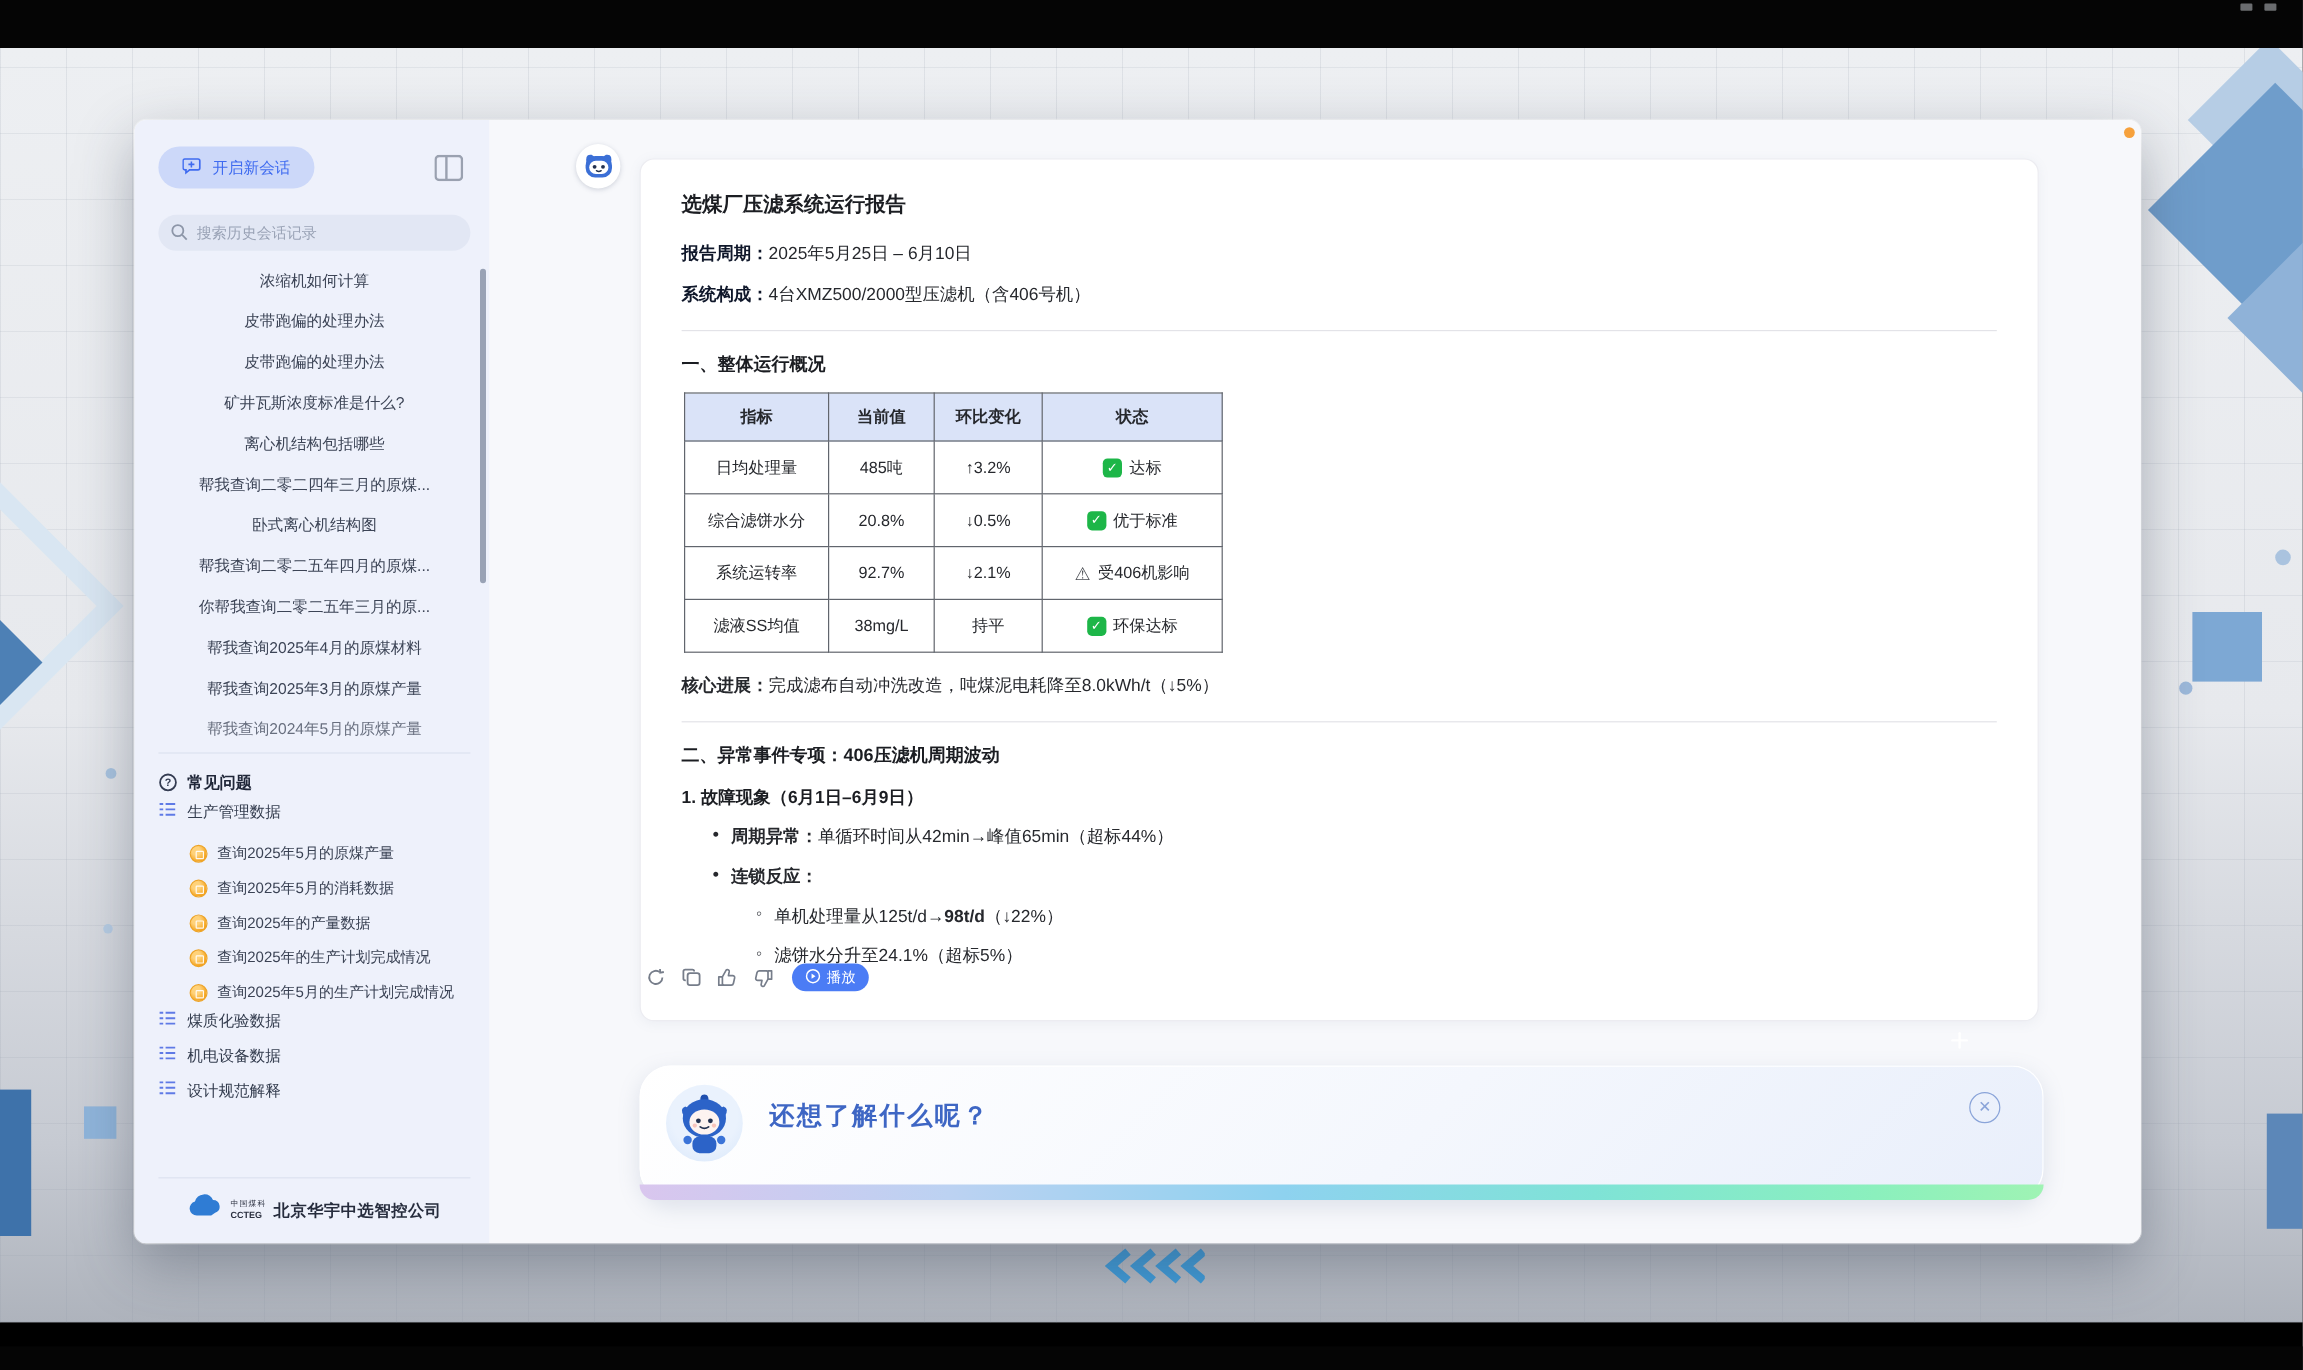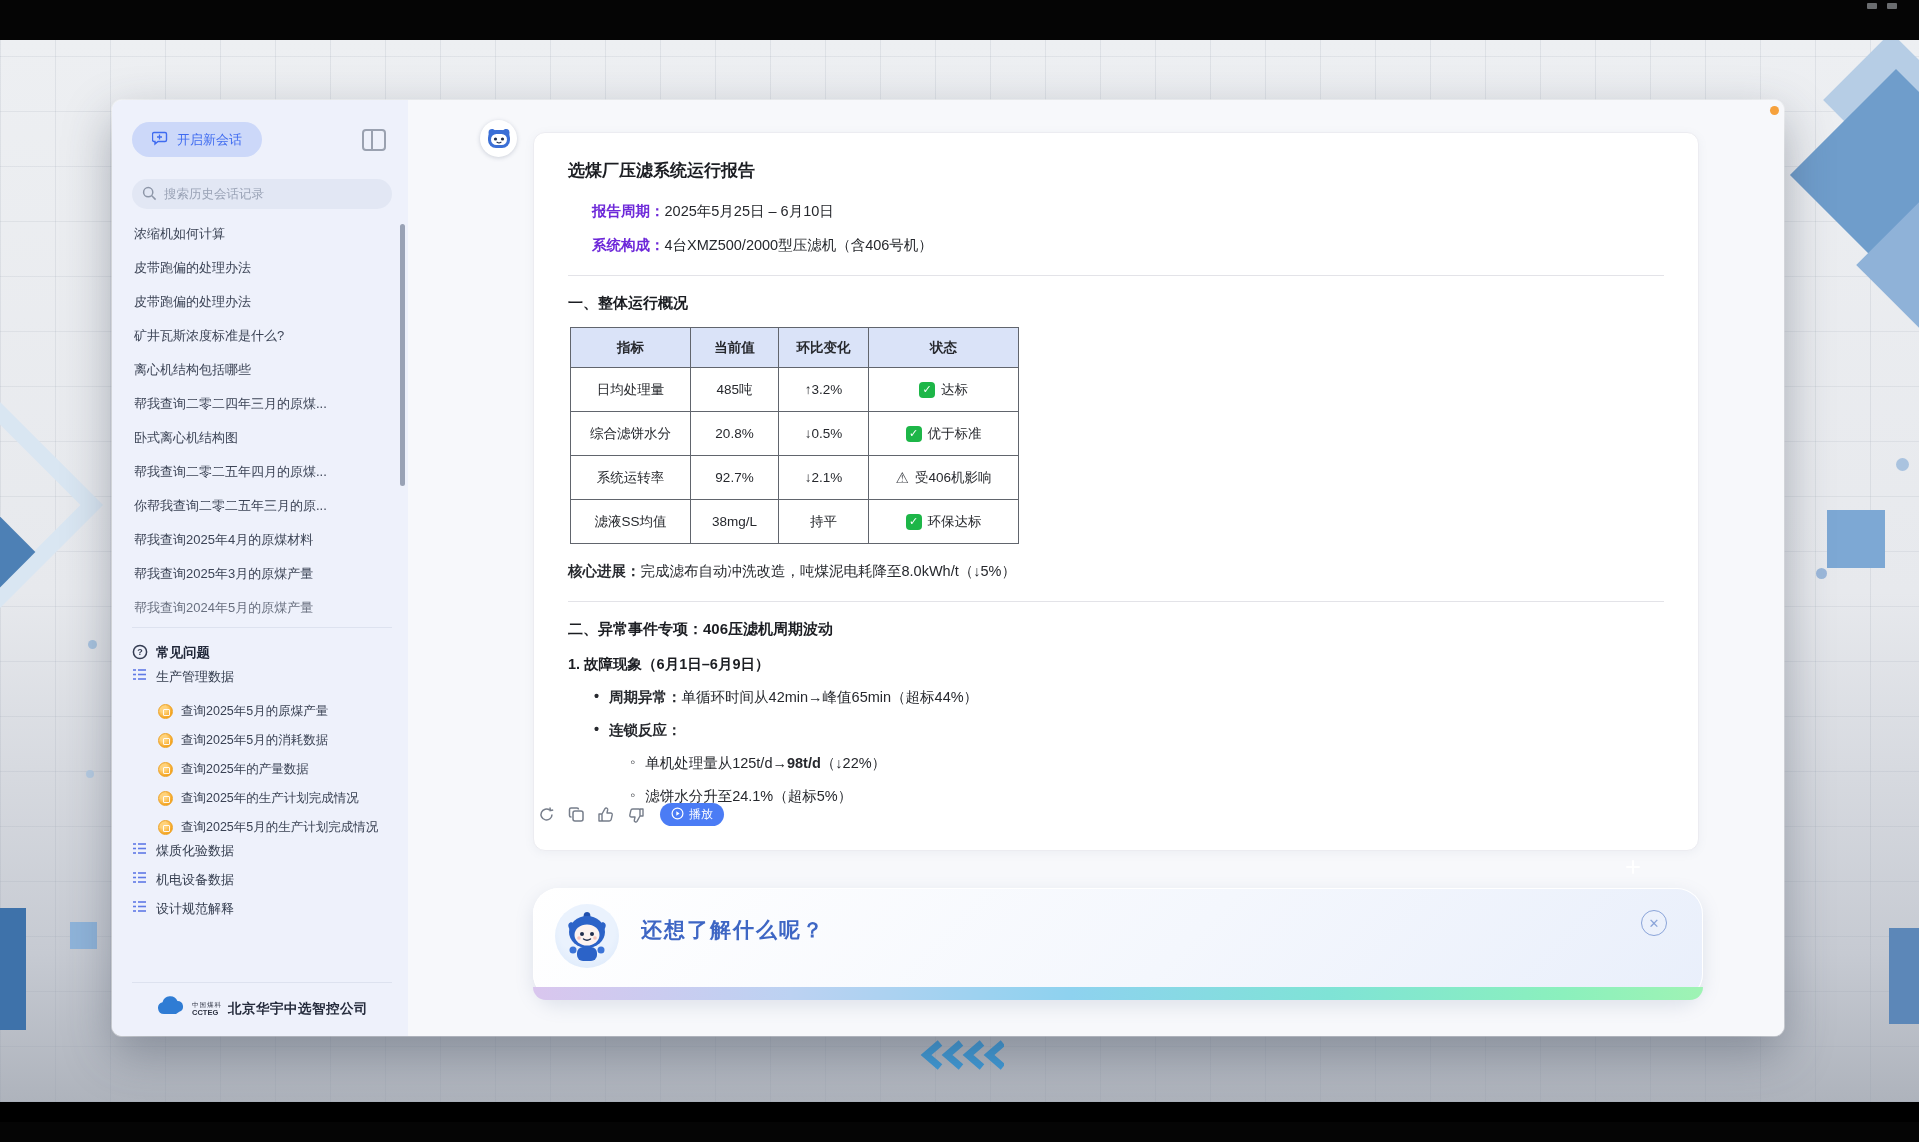--- a/index.html
+++ b/index.html
@@ -56,21 +56,21 @@
   .sb-top { display:flex; align-items:center; justify-content:space-between; }
   .newchat-btn { display:inline-flex; align-items:center; gap:8px; background:#ccd8f9; color:#3f6bf0;
     border:none; border-radius:18px; height:35px; padding:0 20px; font-size:13px; cursor:pointer; }
   .toggle-ic { width:24px; height:22px; margin-right:6px; }
   .searchbox { margin-top:22px; position:relative; height:30px; }
   .searchbox input { width:100%; height:30px; border:none; border-radius:15px; background:#e2e7f4;
     padding:0 12px 0 32px; font-size:12.5px; color:#5a6375; outline:none; }
   .searchbox input::placeholder { color:#9aa3b6; }
   .searchbox .mag { position:absolute; left:10px; top:7px; }
 
-  .history { margin-top:8px; }
+  .history { margin-top:8px;text-align:center; }
   .h-item { height:34px; line-height:34px; font-size:13px; color:#3c4456; white-space:nowrap;
     overflow:hidden; text-overflow:ellipsis; cursor:pointer; padding:0 2px; }
   .sb-divider { border-top:1px solid #dde2ef; margin:2px 0 10px; }
 
   .faq-head { display:flex; align-items:center; gap:8px; font-size:13.5px; font-weight:bold; color:#202739;
     height:30px; }
   .sec-row { display:flex; gap:9px; font-size:13px; color:#333c4e; height:29px; cursor:pointer; }
   .sub-row { display:flex; align-items:center; gap:8px; font-size:12.5px; color:#3a4254; height:29px;
     padding-left:26px; cursor:pointer; white-space:nowrap; overflow:hidden; }
   .coin { width:15px; height:15px; min-width:15px; border-radius:50%;
@@ -93,21 +93,21 @@
   .main { flex:1; background:#f7f8fb; position:relative; }
 
   .msg-avatar { position:absolute; left:72px; top:20px; width:37px; height:37px; border-radius:50%;
     background:#fff; box-shadow:0 1px 4px rgba(80,90,120,.25); display:flex; align-items:center; justify-content:center; }
 
   .msg-card { position:absolute; left:125px; top:32px; width:1166px; background:#fff;
     border:1px solid #ececf1; border-radius:12px; box-shadow:0 2px 10px rgba(120,130,150,.08);
     padding:26px 34px 30px; }
   .r-title { font-size:17px; font-weight:bold; color:#1b1d22; margin-bottom:20px; }
   .r-meta { font-size:14.5px; color:#26282d; margin:15px 0; }
-  .r-meta b { color:#6d28d9;margin-left:24px; }
+  .r-meta b { color:#0f172a; }
   .r-hr { border:none; border-top:1px solid #e3e3e8; margin:20px 0 18px; }
   .r-h2 { font-size:15px; font-weight:bold; color:#1b1d22; margin:16px 0 14px; }
   .r-h3 { font-size:14.5px; font-weight:bold; color:#1b1d22; margin:16px 0 10px; }
 
   table.report { border-collapse:collapse; margin:14px 0 18px 2px; }
   table.report th, table.report td { border:1px solid #61656d; font-size:13.5px; color:#26282d;
     text-align:center; padding:0 12px; height:44px; }
   table.report th { background:#dae3f8; font-weight:bold; height:40px; }
   table.report td.c1 { min-width:120px; }
   table.report td.c2 { min-width:88px; }

